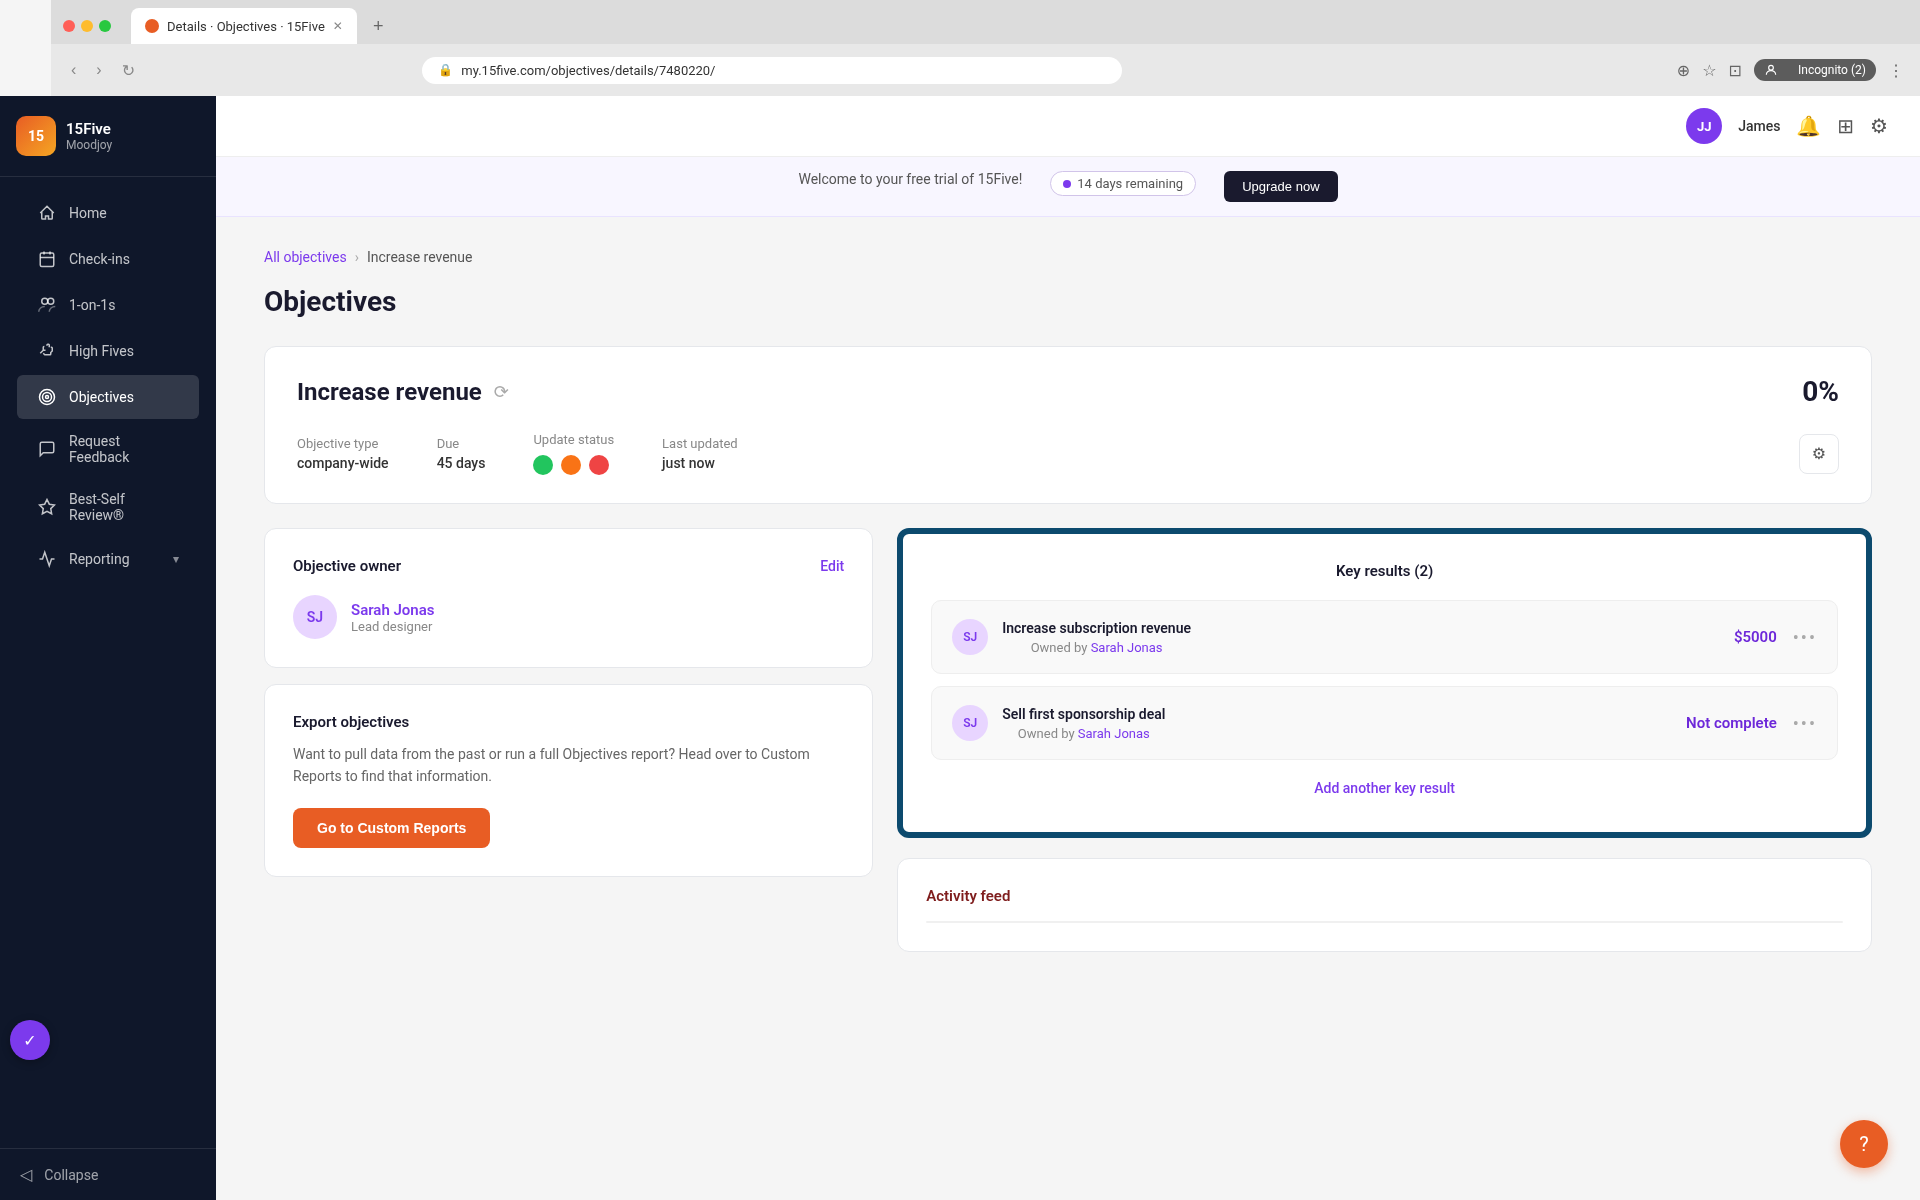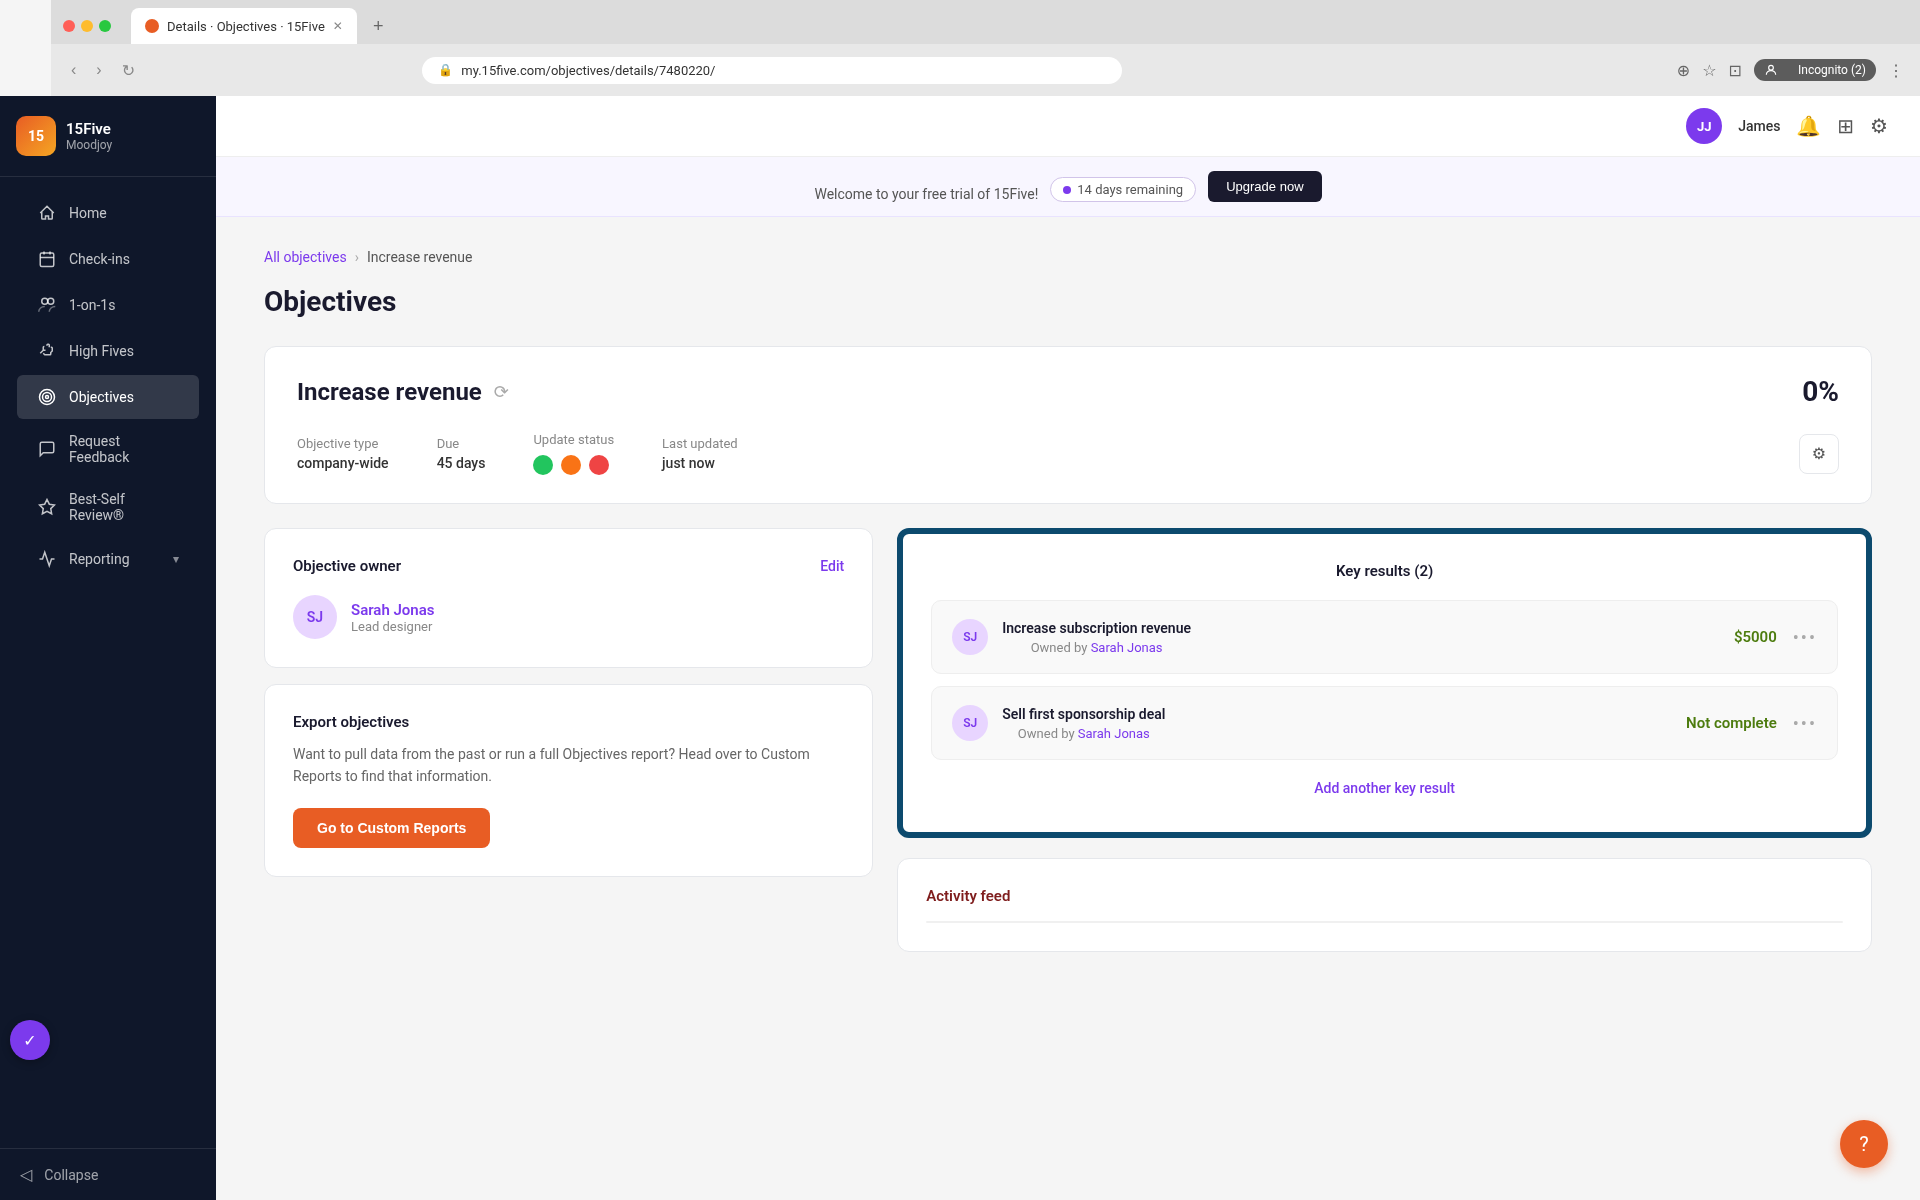--- a/index.html
+++ b/index.html
@@ -41,21 +41,21 @@
     .nav-item { display: flex; align-items: center; gap: 12px; padding: 12px 20px; color: rgba(255,255,255,0.75); font-size: 14px; cursor: pointer; border-radius: 6px; margin: 2px 8px; transition: background 0.2s; }
     .nav-item.active { background: rgba(255,255,255,0.15); color: white; }
     .nav-icon { width: 20px; height: 20px; display: flex; align-items: center; justify-content: center; flex-shrink: 0; }
     .nav-item svg { width: 18px; height: 18px; fill: none; stroke: currentColor; stroke-width: 2; }
 
     .sidebar-collapse { display: flex; align-items: center; gap: 12px; padding: 16px 20px; color: rgba(255,255,255,0.6); font-size: 14px; cursor: pointer; border-top: 1px solid rgba(255,255,255,0.1); }
 
     .floating-badge { position: fixed; bottom: 140px; left: 10px; width: 40px; height: 40px; background: #7c3aed; border-radius: 50%; display: flex; align-items: center; justify-content: center; color: white; cursor: pointer; box-shadow: 0 2px 8px rgba(0,0,0,0.3); }
 
     
-    .trial-banner { background: #f8f6ff; border-bottom: 1px solid #e9e3ff; padding: 14px 24px; display: flex; align-items: flex-end; justify-content: center; gap: 12px; }
+    .trial-banner { background: #f8f6ff; border-bottom: 1px solid #e9e3ff; padding: 14px 24px; display: flex; align-items: flex-start; justify-content: center; gap: 28px; }
     .trial-text { color: #555; font-size: 14px; }
     .trial-badge { display: flex; align-items: center; gap: 6px; background: white; border: 1px solid #d1c4e9; border-radius: 20px; padding: 4px 12px; font-size: 13px; color: #555; }
     .trial-dot { width: 8px; height: 8px; background: #7c3aed; border-radius: 50%; }
     .upgrade-btn { background: #1a1a2e; color: white; border: none; border-radius: 6px; padding: 8px 18px; font-size: 13px; cursor: pointer; font-weight: 500; }
 
     
     .page-body { padding: 32px 48px; flex: 1; }
 
     
     .breadcrumb { display: flex; align-items: center; gap: 8px; margin-bottom: 20px; font-size: 14px; }
@@ -110,21 +110,21 @@
     .key-results-card { background: white; border: 6px solid #0c4a6e; border-radius: 12px; padding: 28px; text-align: center; }
     .kr-header { font-size: 15px; font-weight: 600; color: #1a1a2e; margin-bottom: 20px; }
     .kr-item { display: flex; align-items: center; justify-content: space-between; background: #f9f9f9; border: 1px solid #eee; border-radius: 10px; padding: 18px 20px; margin-bottom: 12px; }
     .kr-left { display: flex; align-items: center; gap: 14px; }
     .kr-avatar { width: 36px; height: 36px; background: #e8d5ff; border-radius: 50%; display: flex; align-items: center; justify-content: center; color: #7c3aed; font-size: 12px; font-weight: 600; }
     .kr-info { display: flex; flex-direction: column; gap: 4px; }
     .kr-name { font-size: 14px; font-weight: 600; color: #1a1a2e; }
     .kr-owner { font-size: 13px; color: #888; }
     .kr-owner-link { color: #7c3aed; cursor: pointer; }
     .kr-right { display: flex; align-items: center; gap: 16px; }
-    .kr-value { font-size: 15px; font-weight: 600; color: #4d7c0f; }
+    .kr-value { font-size: 15px; font-weight: 600; color: #6d28d9; }
     .kr-more { color: #aaa; font-size: 18px; cursor: pointer; letter-spacing: 2px; }
 
     .add-kr-link { color: #7c3aed; font-size: 14px; cursor: pointer; font-weight: 500; padding: 8px 0; display: inline-block; }
 
     
     .activity-card { background: white; border: 1px solid #e5e7eb; border-radius: 12px; padding: 28px; margin-top: 20px; }
     .activity-title { font-size: 15px; font-weight: 600; color: #7f1d1d; margin-bottom: 16px; }
     .activity-line { height: 2px; background: #f0f0f0; border-radius: 1px; }
 
     

